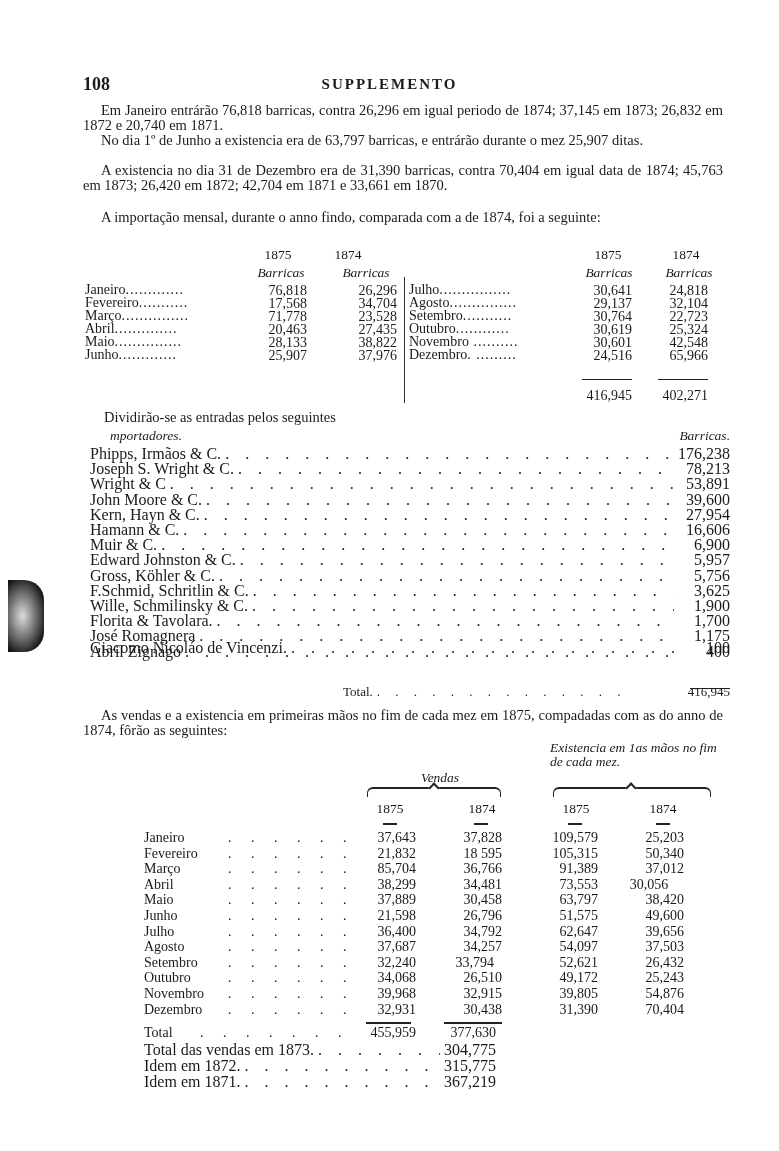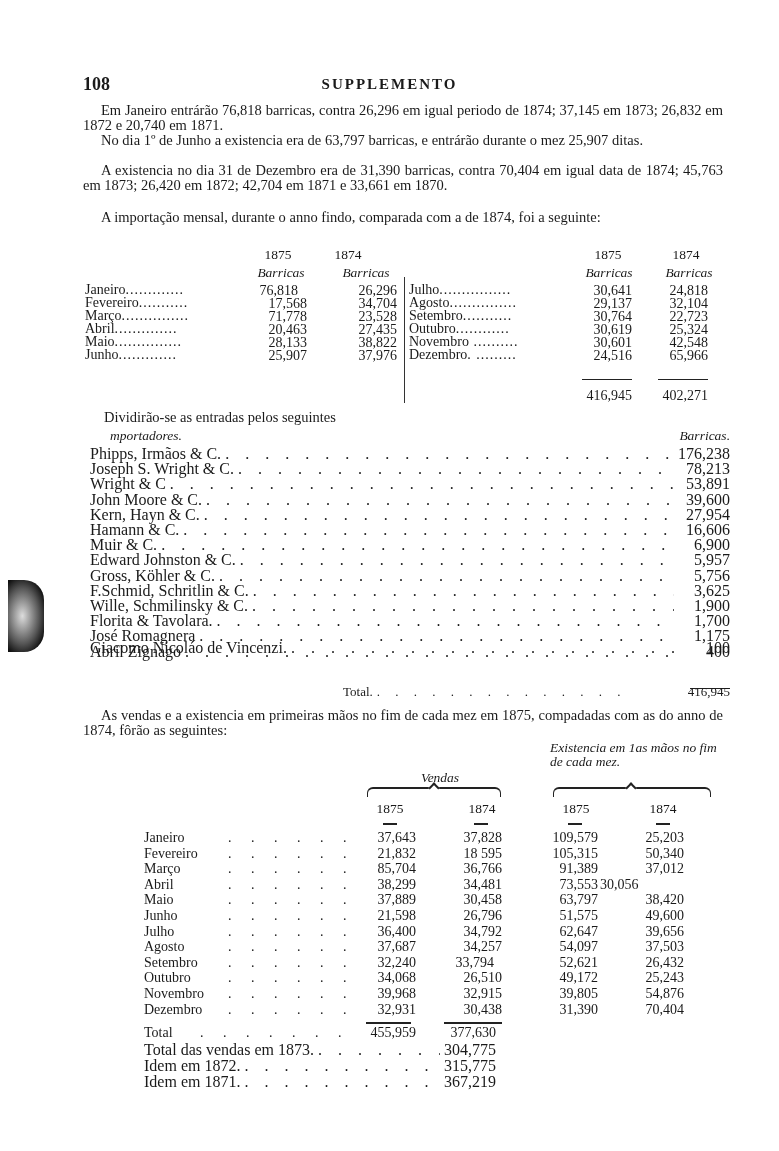--- a/index.html
+++ b/index.html
@@ -52,21 +52,21 @@
 <div class="vline" style="left:404px;top:277px;height:126px;"></div>
 
 <div id="imp-left">
   <div class="row" style="left:85px;top:283px;"><span>Janeiro</span><span class="dots">.............</span></div>
   <div class="row" style="left:85px;top:296px;"><span>Fevereiro</span><span class="dots">...........</span></div>
   <div class="row" style="left:85px;top:309px;"><span>Março</span><span class="dots">...............</span></div>
   <div class="row" style="left:85px;top:322px;"><span>Abril</span><span class="dots">..............</span></div>
   <div class="row" style="left:85px;top:335px;"><span>Maio</span><span class="dots">...............</span></div>
   <div class="row" style="left:85px;top:348px;"><span>Junho</span><span class="dots">.............</span></div>
 
-  <div class="abs num" style="left:236px;top:283px;width:62px;">76,818</div>
+  <div class="abs num" style="left:245px;top:283px;width:62px;">76,818</div>
   <div class="abs num" style="left:245px;top:296px;width:62px;">17,568</div>
   <div class="abs num" style="left:245px;top:309px;width:62px;">71,778</div>
   <div class="abs num" style="left:245px;top:322px;width:62px;">20,463</div>
   <div class="abs num" style="left:245px;top:335px;width:62px;">28,133</div>
   <div class="abs num" style="left:245px;top:348px;width:62px;">25,907</div>
 
   <div class="abs num" style="left:335px;top:283px;width:62px;">26,296</div>
   <div class="abs num" style="left:335px;top:296px;width:62px;">34,704</div>
   <div class="abs num" style="left:335px;top:309px;width:62px;">23,528</div>
   <div class="abs num" style="left:335px;top:322px;width:62px;">27,435</div>
@@ -235,21 +235,21 @@
       <span style="left:296px;width:62px;text-align:right">36,766</span>
       <span style="left:392px;width:62px;text-align:right">91,389</span>
       <span style="left:478px;width:62px;text-align:right">37,012</span>
     </div>
     <div class="v-row" style="top: 877.8px;">
       <span style="left:0">Abril</span>
       <span class="dots" style="left:84px;letter-spacing:8px;">. . . . . .</span>
       <span style="left:210px;width:62px;text-align:right">38,299</span>
       <span style="left:296px;width:62px;text-align:right">34,481</span>
       <span style="left:392px;width:62px;text-align:right">73,553</span>
-      <span style="left:456px;width:62px;text-align:left">30,056</span>
+      <span style="left:474px;width:62px;text-align:center">30,056</span>
     </div>
     <div class="v-row" style="top: 893.4px;">
       <span style="left:0">Maio</span>
       <span class="dots" style="left:84px;letter-spacing:8px;">. . . . . .</span>
       <span style="left:210px;width:62px;text-align:right">37,889</span>
       <span style="left:296px;width:62px;text-align:right">30,458</span>
       <span style="left:392px;width:62px;text-align:right">63,797</span>
       <span style="left:478px;width:62px;text-align:right">38,420</span>
     </div>
     <div class="v-row" style="top: 909px;">

